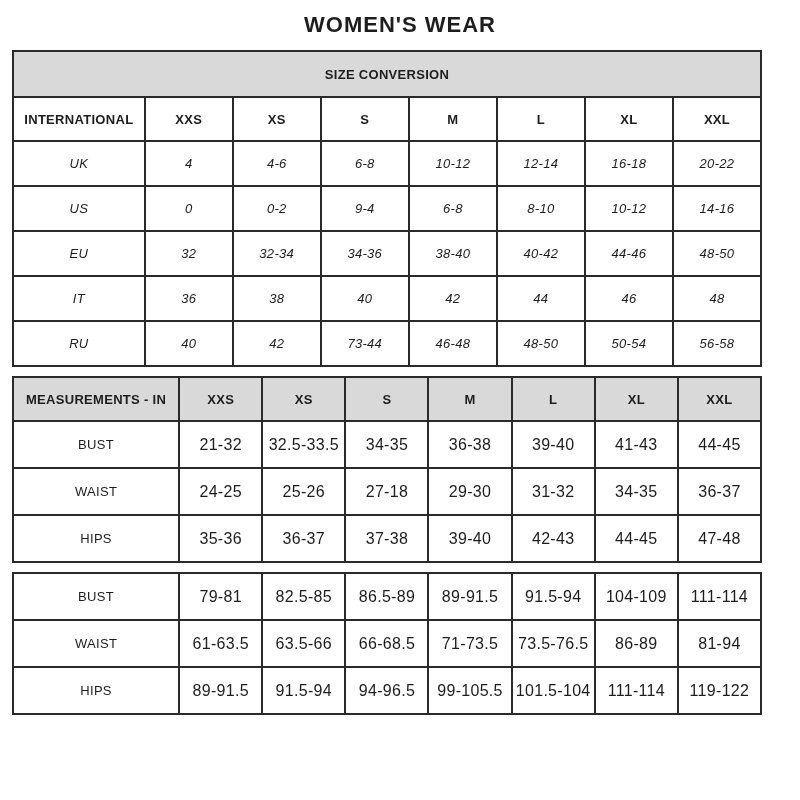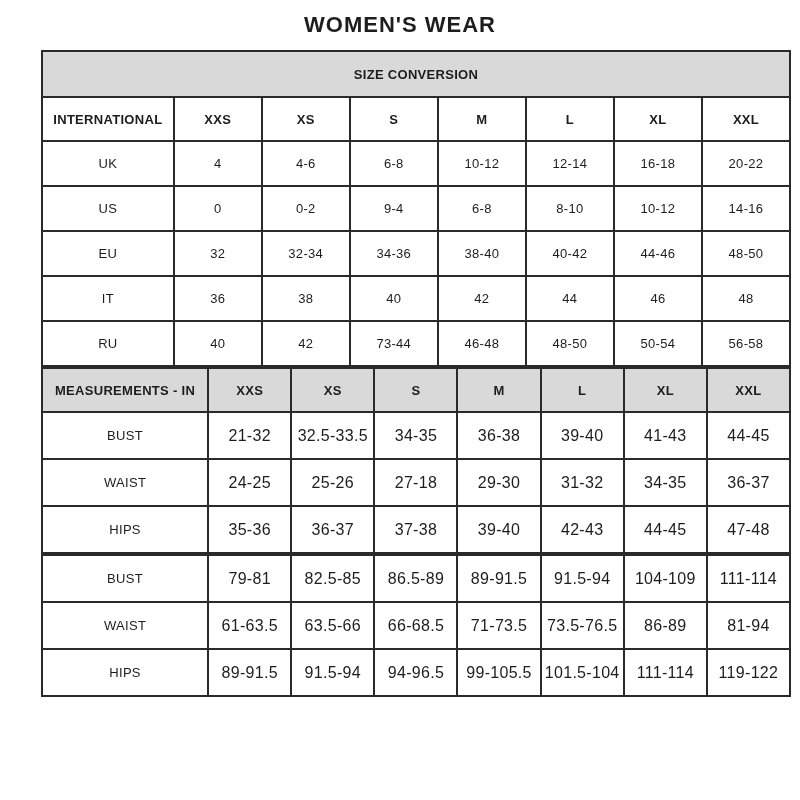--- a/index.html
+++ b/index.html
@@ -1,51 +1,52 @@
 <!DOCTYPE html>
 <html style="--bg: #ffffff; --header-bg: #d9d9d9; --border: #2a2a2a; --text: #1d1d1d;"><head>
 <meta charset="utf-8">
 <style>
   * { box-sizing: border-box; margin: 0; padding: 0; }
   html, body { width: 800px; background: var(--bg, #ffffff); }
   body {
     font-family: "Liberation Sans", sans-serif;
     color: var(--text, #1d1d1d);
   }
-  .page { width: 800px; height: 788px; padding: 8px 41px 0; }
+  .page { width: 800px; height: 788px; padding: 8px 12px 0; }
   .page-title {
     text-align: center;
     font-size: 22px;
     font-weight: bold;
     letter-spacing: 1px;
     margin: 4px 0 12px;
     color: var(--text, #1d1d1d);
   }
   table {
     width: 750px;
     border-collapse: collapse;
     table-layout: fixed;
+    margin-bottom: 9px;
     border-radius: 16px;
   }
   td {
     border: 2px solid var(--border, #2a2a2a);
     text-align: center;
     vertical-align: middle;
     font-size: 13px;
     letter-spacing: 0.3px;
     padding: 2px;
     overflow: hidden;
   }
   .gray { background: var(--header-bg, #d9d9d9); }
   .bold { font-weight: bold; }
   .small { font-size: 16px; }
   
   tr.h-banner td { height: 46px; }
   tr.h-cols td { height: 44px; }
-  tr.h-data td { height: 45px; }
+  tr.h-data td { height: 45px; font-style: italic; }
   tr.h-mdata td { height: 47px; }
 </style>
 </head>
 <body>
 
 <div class="page">
 
   <h1 class="page-title">WOMEN'S WEAR</h1>
 
   <table>

